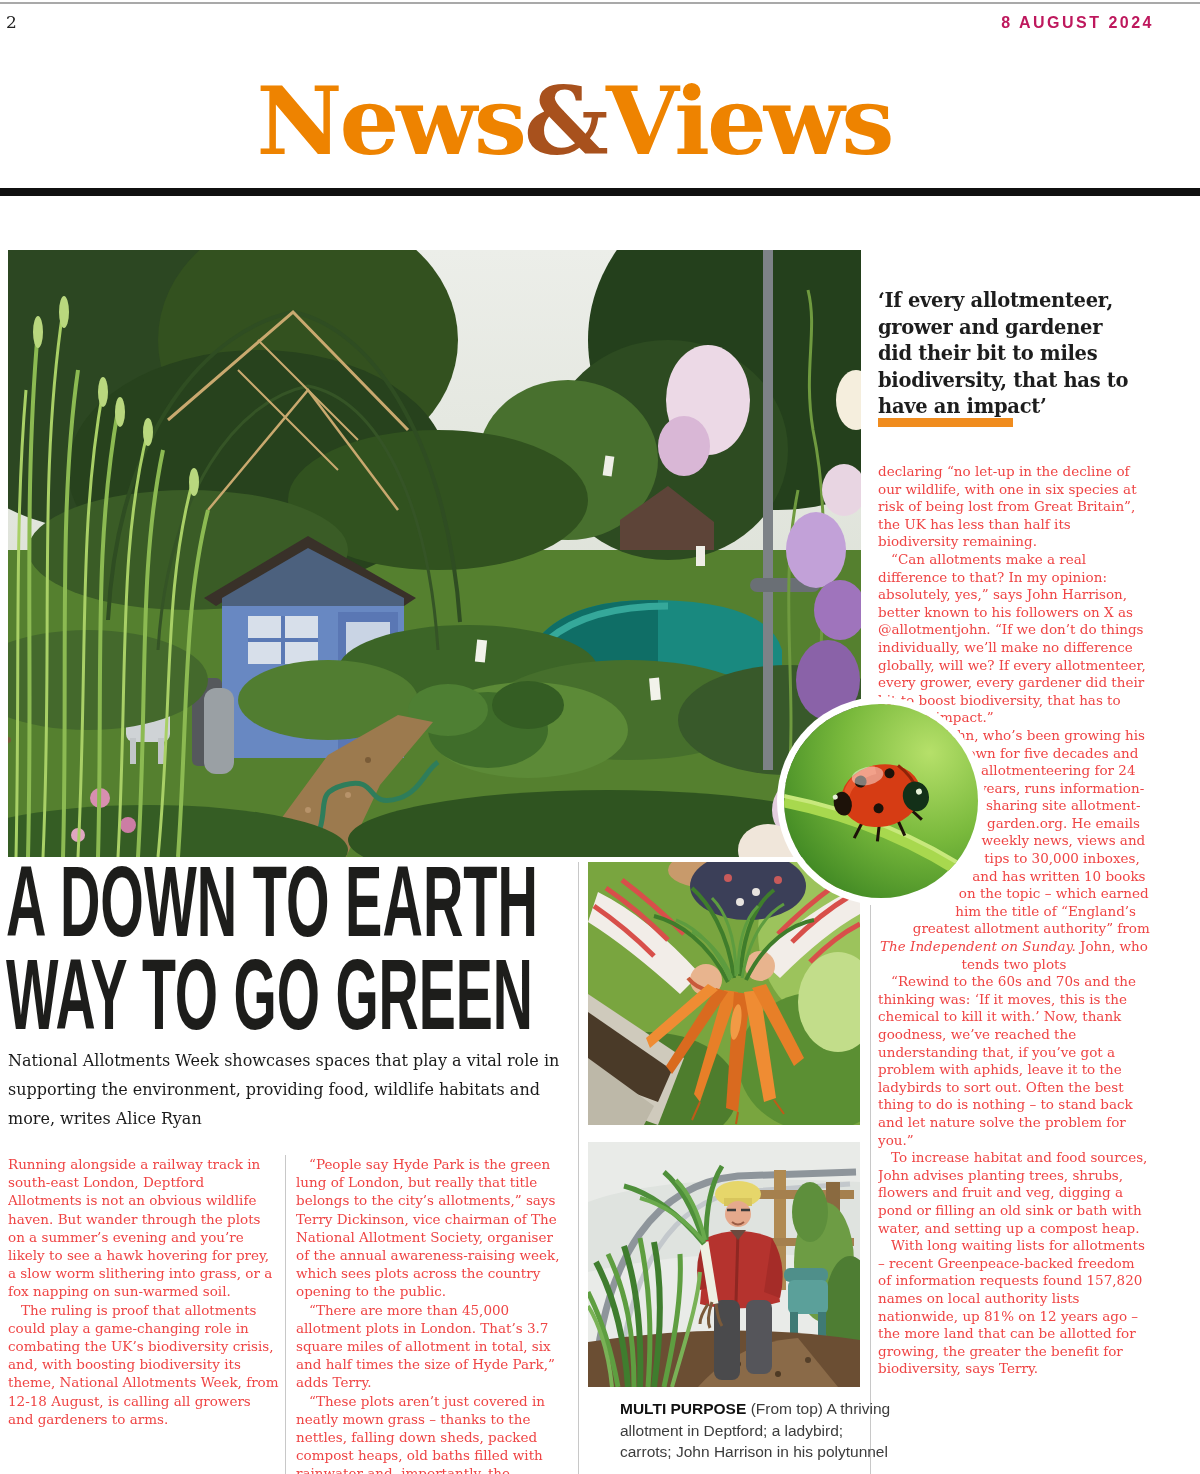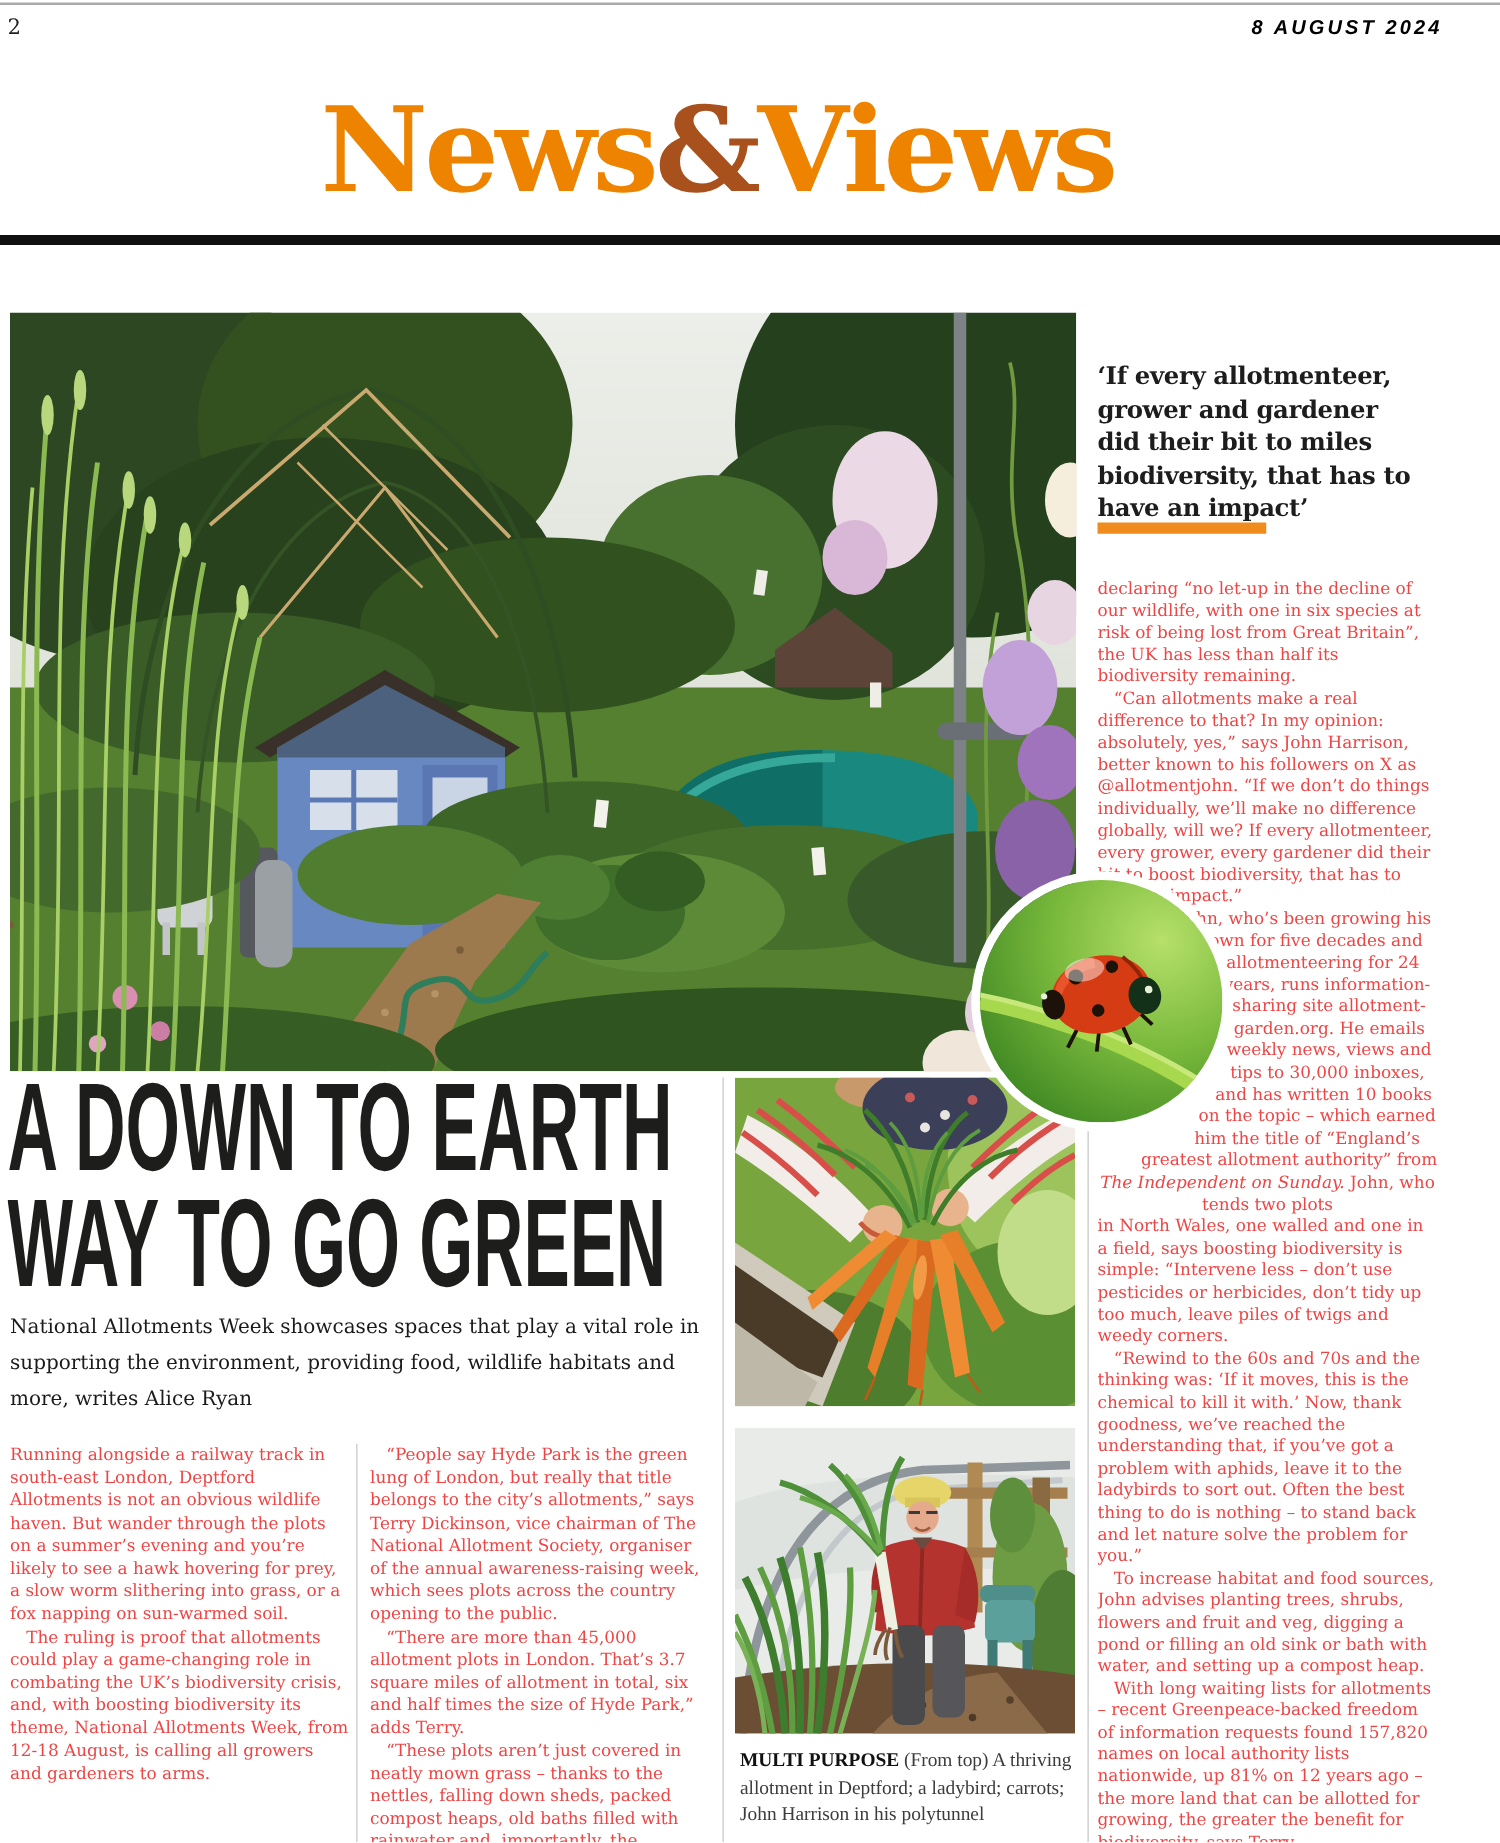--- a/index.html
+++ b/index.html
@@ -3,21 +3,21 @@
 <meta charset="utf-8">
 <style>
   html,body{margin:0;padding:0;background:#ffffff;}
   .page{position:relative;width:1200px;height:1474px;background:#fff;overflow:hidden;
         font-family:"DejaVu Serif", serif;color:#1b1b1b;}
 
   
   .top-rule{position:absolute;left:0;top:2px;width:1200px;height:2px;background:#a9a9a9;}
   .folio{position:absolute;left:6px;top:12px;font-size:17px;font-family:"DejaVu Serif",serif;color:#222;}
   .issue-date{position:absolute;right:46px;top:14px;font-family:"Liberation Sans",sans-serif;
-              font-size:16px;font-weight:bold;letter-spacing:2.5px;color:#000000;font-style:italic;}
+              font-size:16px;font-weight:bold;letter-spacing:2.5px;color:#be185d;}
   .masthead{position:absolute;left:0;right:0;top:74px;text-align:center;line-height:1;
             font-family:"DejaVu Serif",serif;font-weight:bold;font-size:94px;letter-spacing:-3px;
             transform:translateX(-26px);}
   .masthead .mh-orange{color:#ee8300;}
   .masthead .mh-amp{color:#a8511d;}
   .black-bar{position:absolute;left:0;top:188px;width:1200px;height:8px;background:#101010;}
 
   
   .photo{position:absolute;overflow:hidden;}
   .photo svg{display:block;}
@@ -50,22 +50,22 @@
   .circle-float{float:left;width:102px;height:205px;
                 shape-outside:circle(103px at -4px 98px);}
 
   
   .vrule{position:absolute;width:1px;background:#c8c8c8;}
   .vr-1{left:285px;top:1155px;height:319px;}
   .vr-2{left:578px;top:862px;height:612px;}
   .vr-3{left:870px;top:905px;height:569px;}
 
   
-  .caption{position:absolute;left:592px;top:1398px;width:276px;
-           font-family:Liberation Serif, serif;font-size:15.5px;line-height:21.5px;color:#3c3c3c;}
+  .caption{position:absolute;left:620px;top:1398px;width:276px;
+           font-family:Liberation Sans, sans-serif;font-size:15.5px;line-height:21.5px;color:#3c3c3c;}
   .cap-label{font-weight:bold;color:#111;}
 </style>
 </head>
 <body>
 
 <div class="page">
 
   <div class="top-rule"></div>
   <div class="folio">2</div>
   <div class="issue-date">8 AUGUST 2024</div>
@@ -215,21 +215,20 @@
     </div>
   <div class="col col-middle">
       <p class="ind">“People say Hyde Park is the green lung of London, but really that title belongs to the city’s allotments,” says Terry Dickinson, vice chairman of The National Allotment Society, organiser of the annual awareness-raising week, which sees plots across the country opening to the public.</p>
       <p class="ind">“There are more than 45,000 allotment plots in London. That’s 3.7 square miles of allotment in total, six and half times the size of Hyde Park,” adds Terry.</p>
       <p class="ind">“These plots aren’t just covered in neatly mown grass – thanks to the nettles, falling down sheds, packed compost heaps, old baths filled with rainwater and, importantly, the diversity of the crops being grown, they’re an absolute haven for wildlife.”</p>
     </div>
   <div class="col col-right">
       <p>declaring “no let-up in the decline of our wildlife, with one in six species at risk of being lost from Great Britain”, the UK has less than half its biodiversity remaining.</p>
       <p class="ind">“Can allotments make a real difference to that? In my opinion: absolutely, yes,” says John Harrison, better known to his followers on X as @allotmentjohn. “If we don’t do things individually, we’ll make no difference globally, will we? If every allotmenteer, every grower, every gardener did their bit to boost biodiversity, that has to have an impact.”</p>
       <p class="wrap"><span class="circle-float"></span>John, who’s been growing his own for five decades and allotmenteering for 24 years, runs information-sharing site allotment-garden.org. He emails weekly news, views and tips to 30,000 inboxes, and has written 10 books on the topic – which earned him the title of “England’s greatest allotment authority” from <em>The Independent on Sunday.</em> John, who tends two plots</p>
-      <p>in North Wales, one walled and one in a field, says boosting biodiversity is simple: “Intervene less – don’t use pesticides or herbicides, don’t tidy up too much, leave piles of twigs and weedy corners.</p>
       <p class="ind">“Rewind to the 60s and 70s and the thinking was: ‘If it moves, this is the chemical to kill it with.’ Now, thank goodness, we’ve reached the understanding that, if you’ve got a problem with aphids, leave it to the ladybirds to sort out. Often the best thing to do is nothing – to stand back and let nature solve the problem for you.”</p>
       <p class="ind">To increase habitat and food sources, John advises planting trees, shrubs, flowers and fruit and veg, digging a pond or filling an old sink or bath with water, and setting up a compost heap.</p>
       <p class="ind">With long waiting lists for allotments – recent Greenpeace-backed freedom of information requests found 157,820 names on local authority lists nationwide, up 81% on 12 years ago – the more land that can be allotted for growing, the greater the benefit for biodiversity, says Terry.</p>
     </div>
 
   <div class="vrule vr-1"></div>
   <div class="vrule vr-2"></div>
   <div class="vrule vr-3"></div>
 
   <div class="photo carrot-photo">

